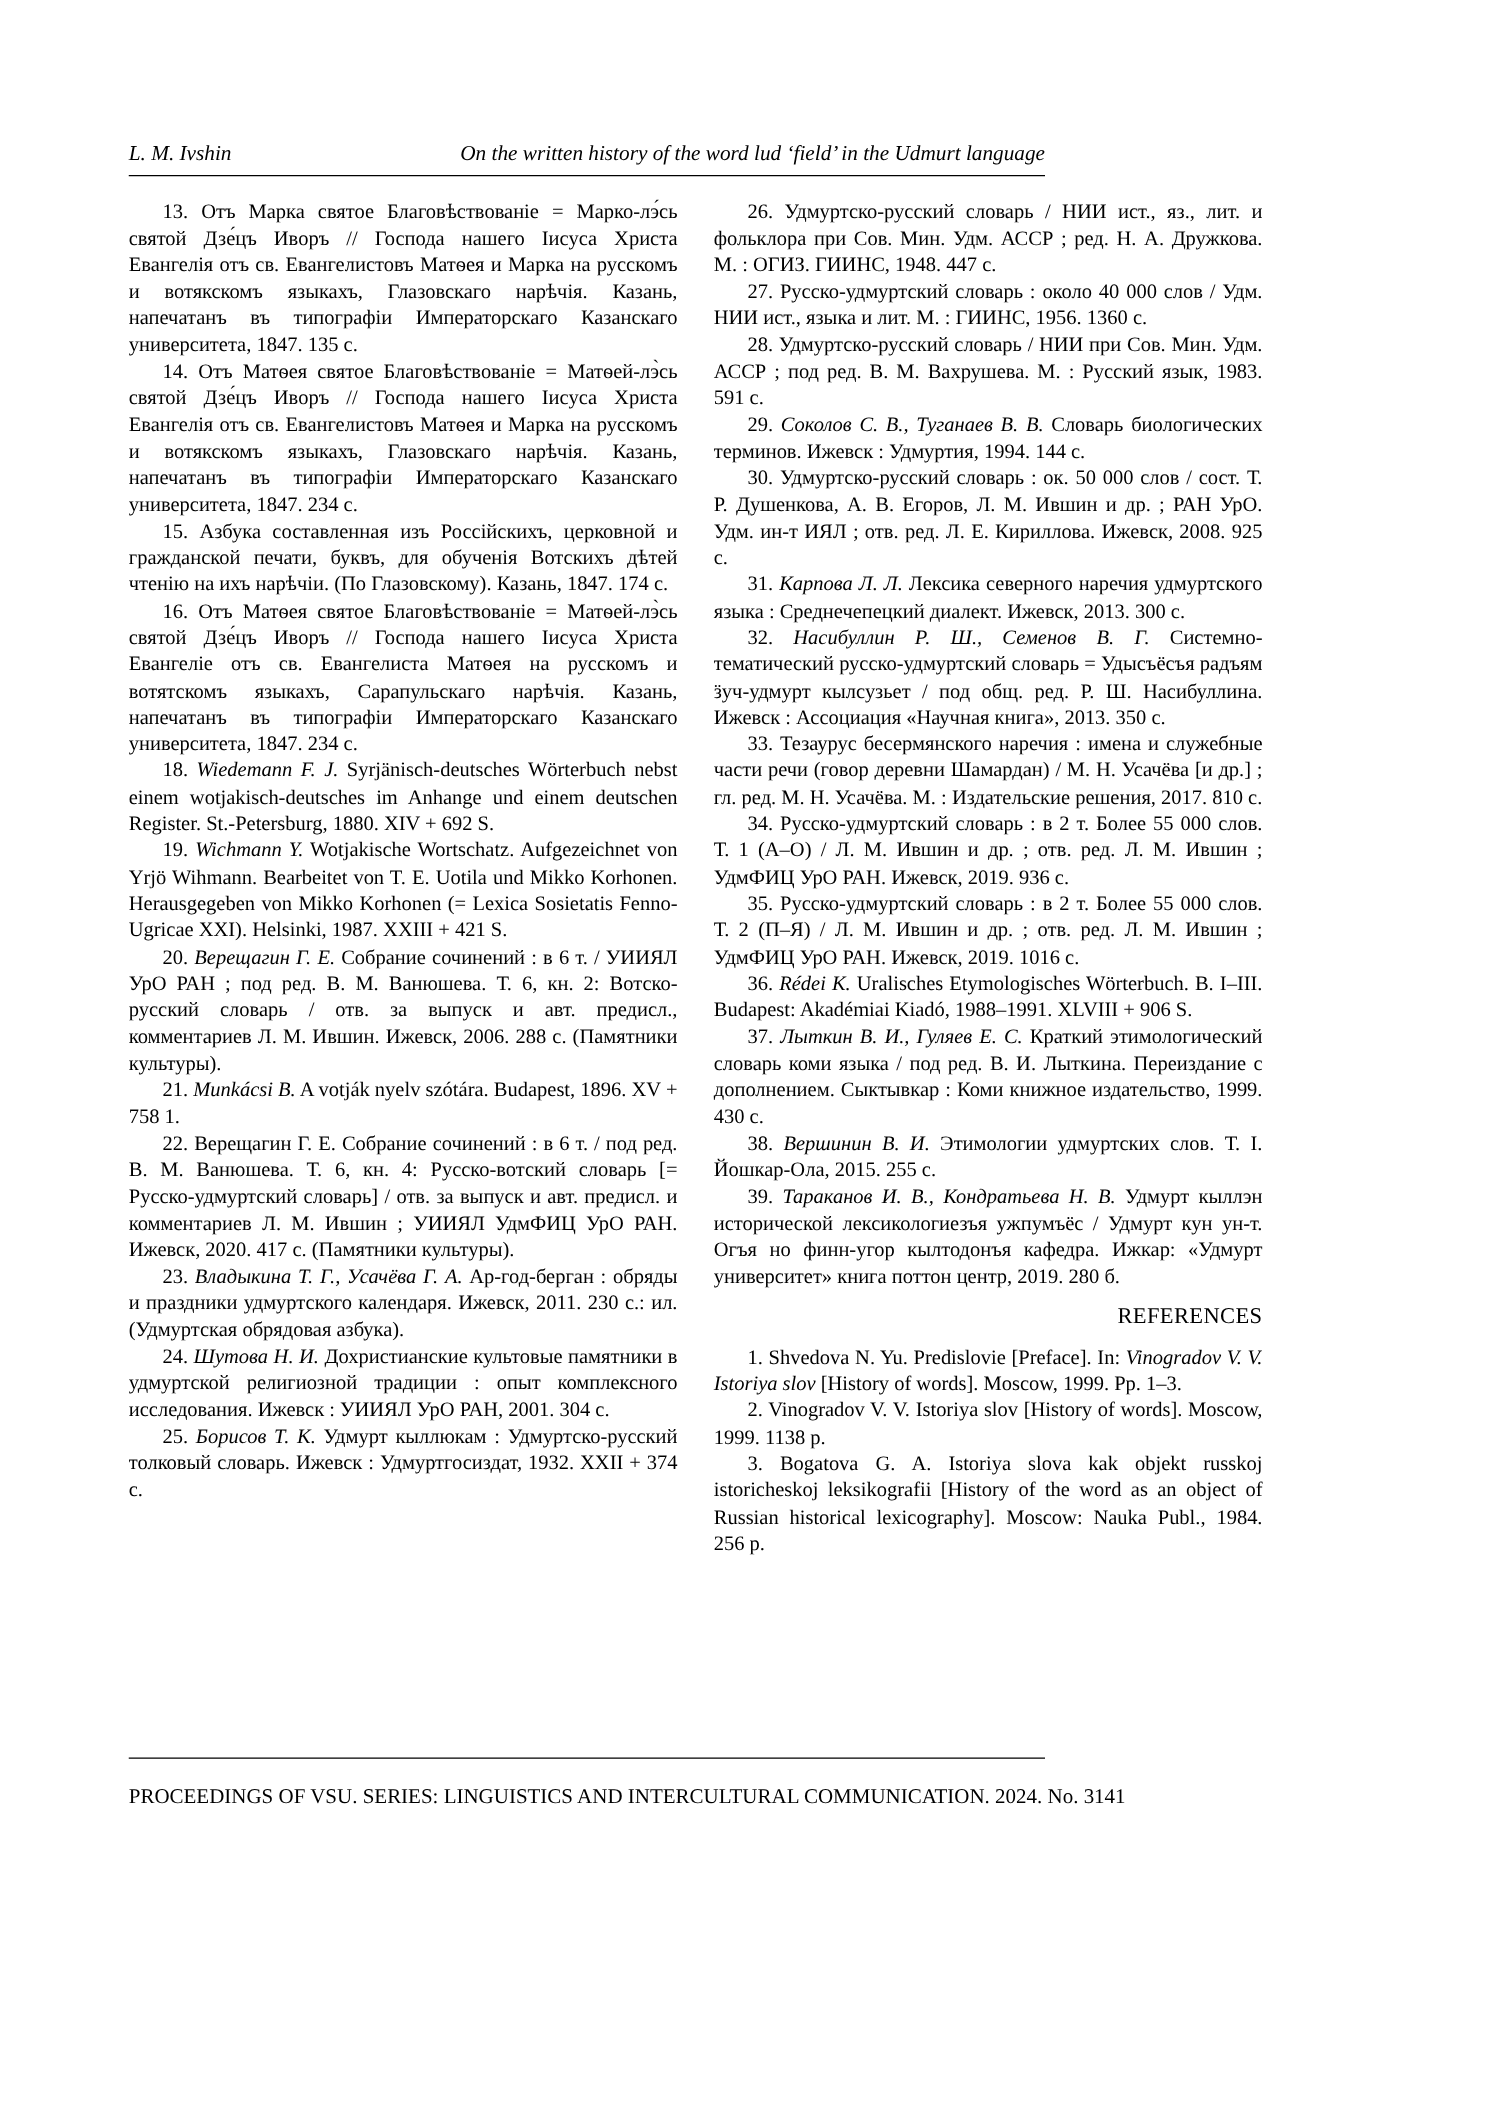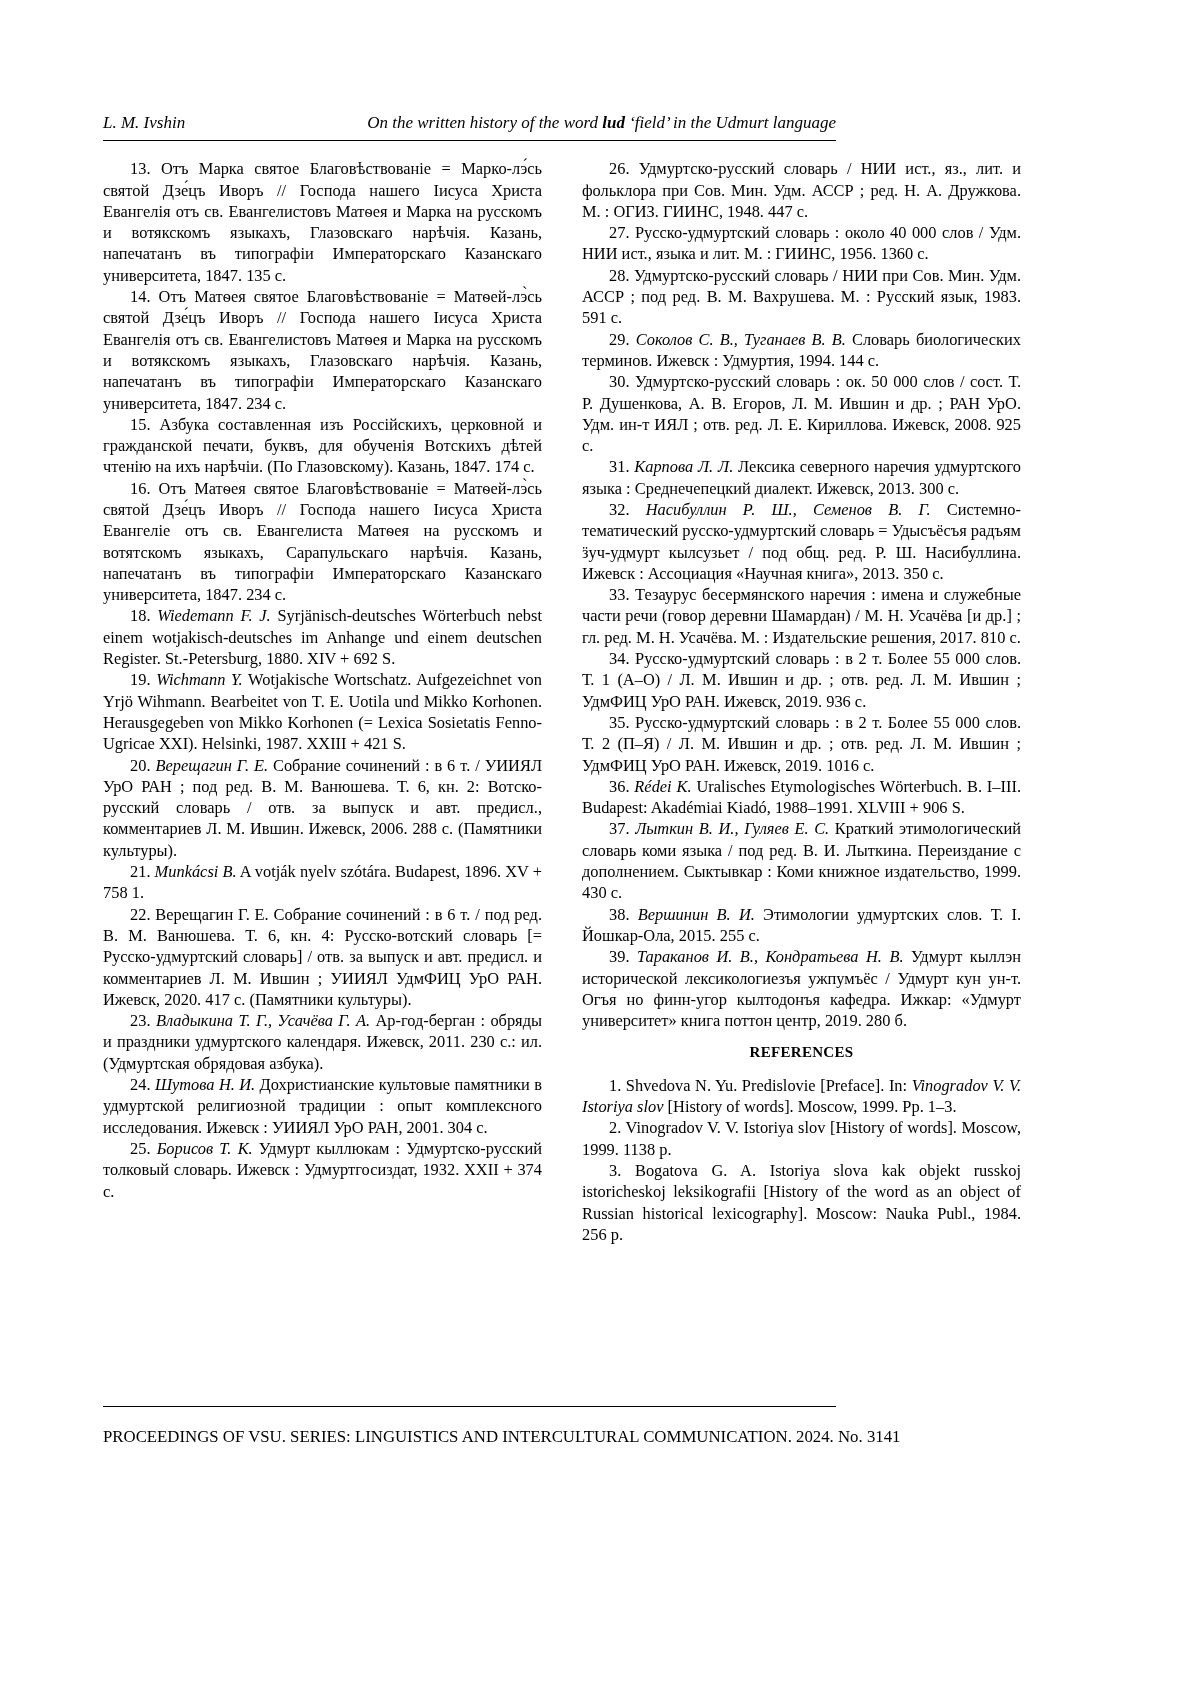--- a/index.html
+++ b/index.html
@@ -10,40 +10,40 @@
     background:#ffffff;
     color:#000;
     font-family:"Liberation Serif", serif;
     padding:112px 190px 0 103px;
     overflow:hidden;
   }
   .running-head {
     display:flex; justify-content:space-between; align-items:baseline;
     font-style:italic; font-size:17px; line-height:1.25;
   }
-  .running-head .bold-word { font-weight:bold; }
+  .running-head .bold-word { font-weight:normal; }
   .head-rule, .foot-rule {
     border:none; border-top:1.7px solid #000; margin:0;
   }
   .head-rule { margin-top:7px; }
   .columns {
-    display:flex; gap:40px;
+    display:flex; gap:29px;
     margin-top:17px;
     min-height:1248px;
     align-items:flex-start;
     font-size:16.4px; line-height:21.3px;
     text-align:justify;
     hyphens:none;
   }
   .col { width:439px; flex:0 0 439px; }
   .ref { margin:0; text-indent:27px; }
   .it { font-style:italic; }
   .refs-heading {
-    font-size:15px; font-weight:bold;
-    text-align:center; text-indent:0;
+    font-size:18px; font-weight:normal;
+    text-align:right; text-indent:0;
     margin:11px 0 11px 0;
     letter-spacing:0.3px;
   }
   .footer-line {
     display:flex; justify-content:space-between; align-items:baseline;
     font-size:16.8px; line-height:1.3;
     margin-top:19px;
     white-space:nowrap;
   }
 </style>

